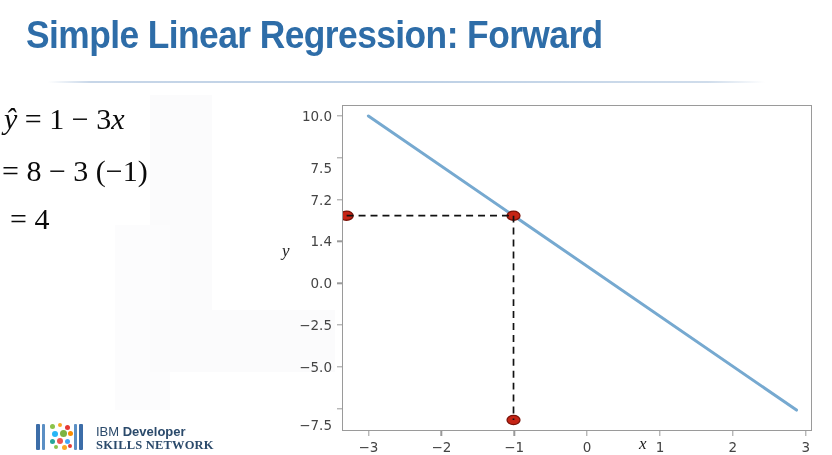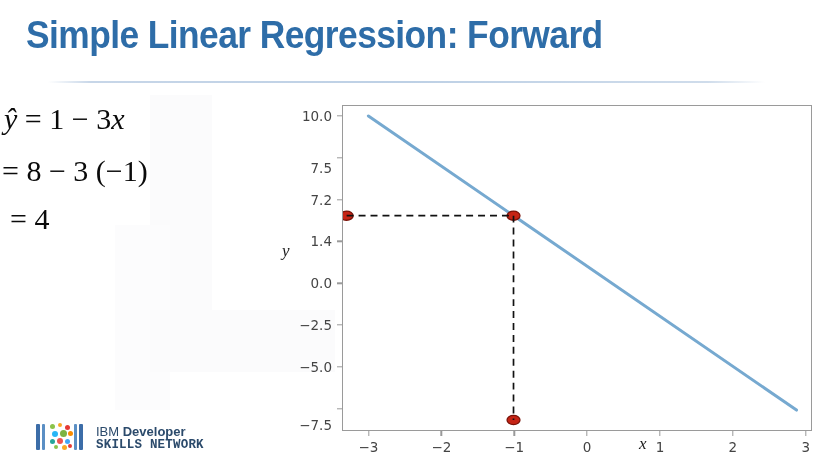--- a/index.html
+++ b/index.html
@@ -213,21 +213,21 @@
     line-height: 1.05;
   }
   .logo-line1 {
     font-family: Liberation Sans, sans-serif;
     font-size: 13px;
     color: #2b4a6b;
     white-space: nowrap;
   }
   .logo-line1 b { font-weight: bold; }
   .logo-line2 {
-    font-family: Liberation Mono, monospace;
+    font-family: Liberation Serif, serif;
     font-size: 12.5px;
     font-weight: bold;
     letter-spacing: 0.2px;
     color: #2b4a6b;
     white-space: nowrap;
   }
 </style>
 </head>
 <body>
 

